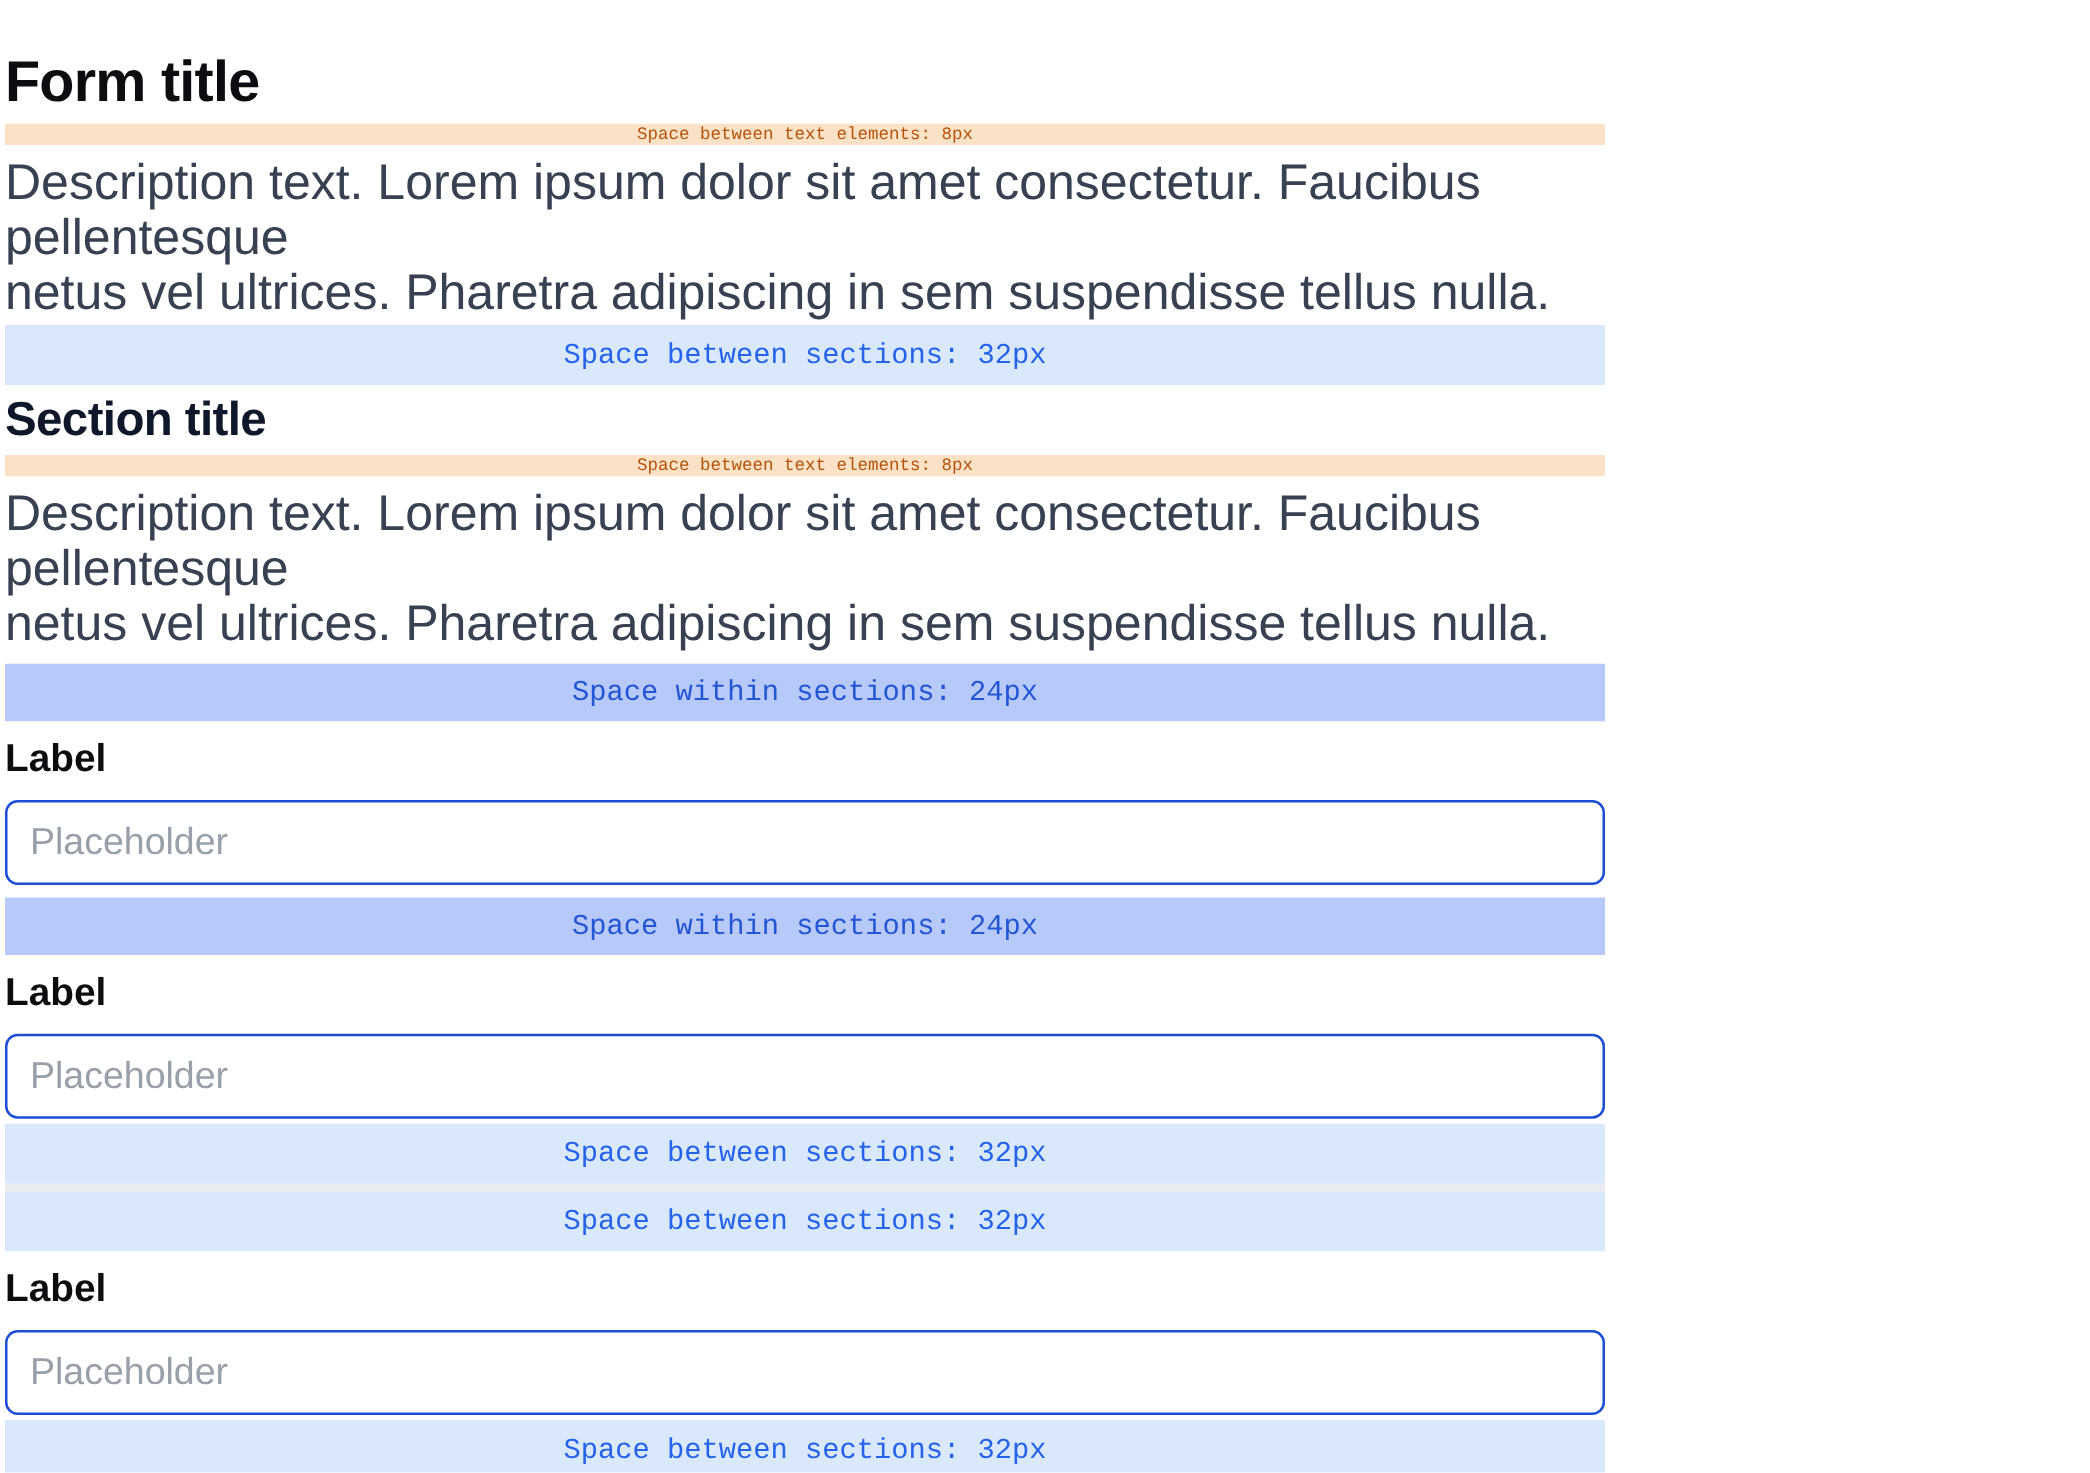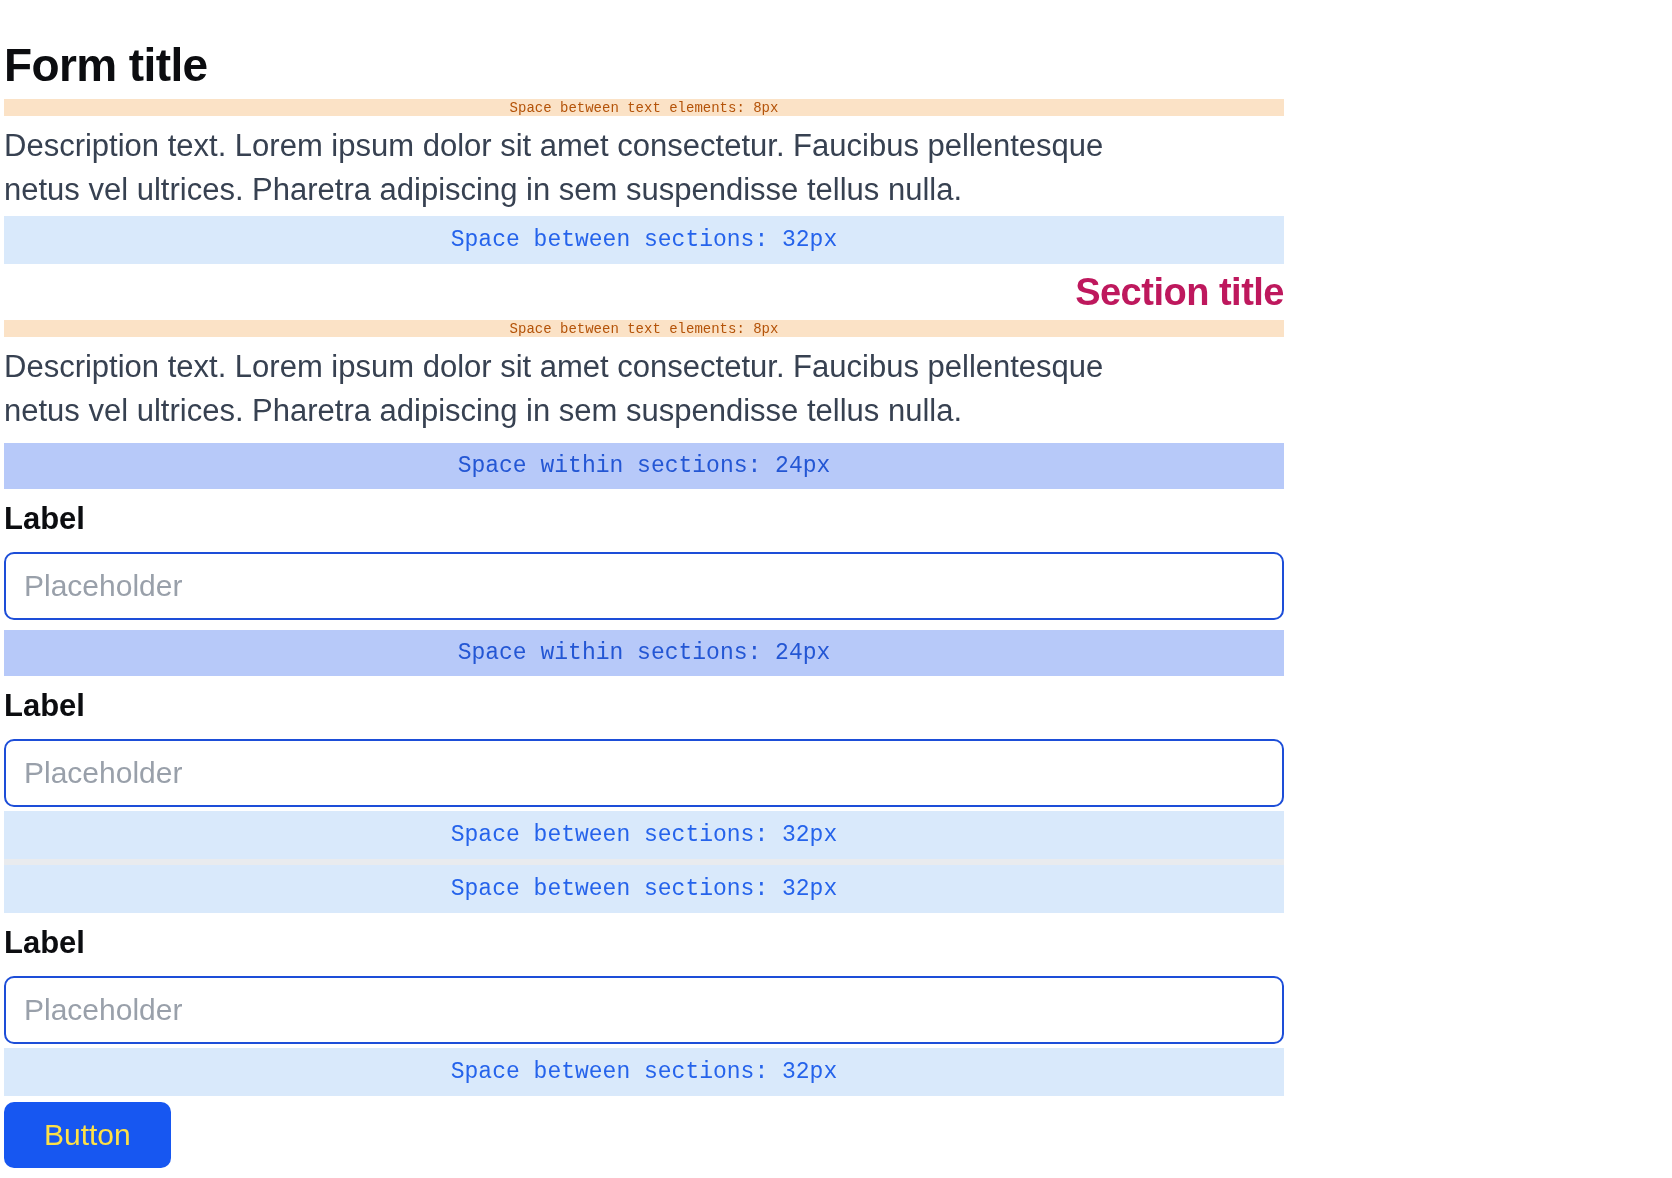--- a/index.html
+++ b/index.html
@@ -28,22 +28,21 @@
     letter-spacing: -0.6px;
     color: #0c0d10;
   }
   h2.section-title {
     width: 1280px;
     margin: 6px 0 0;
     font-size: 38px;
     line-height: 44px;
     font-weight: 700;
     letter-spacing: -0.5px;
-    color: #be185d;
-    text-align: right;
+    color: #0f172a;
   }
 
   .bar {
     width: 1280px;
     display: flex;
     align-items: center;
     justify-content: center;
     font-family: "Liberation Mono", "DejaVu Sans Mono", monospace;
     box-sizing: border-box;
   }
@@ -65,21 +64,21 @@
     height: 46px;
     background: #B7C9F9;
     color: #2356D4;
     font-size: 23px;
     margin-top: 10px;
   }
 
   p.desc {
     width: 1280px;
     margin: 8px 0 0;
-    font-size: 31px;
+    font-size: 40px;
     line-height: 44px;
     color: #374151;
     font-weight: 400;
   }
   p.desc span { display: block; }
 
   .field label {
     display: block;
     width: 1280px;
     margin-top: 13px;

